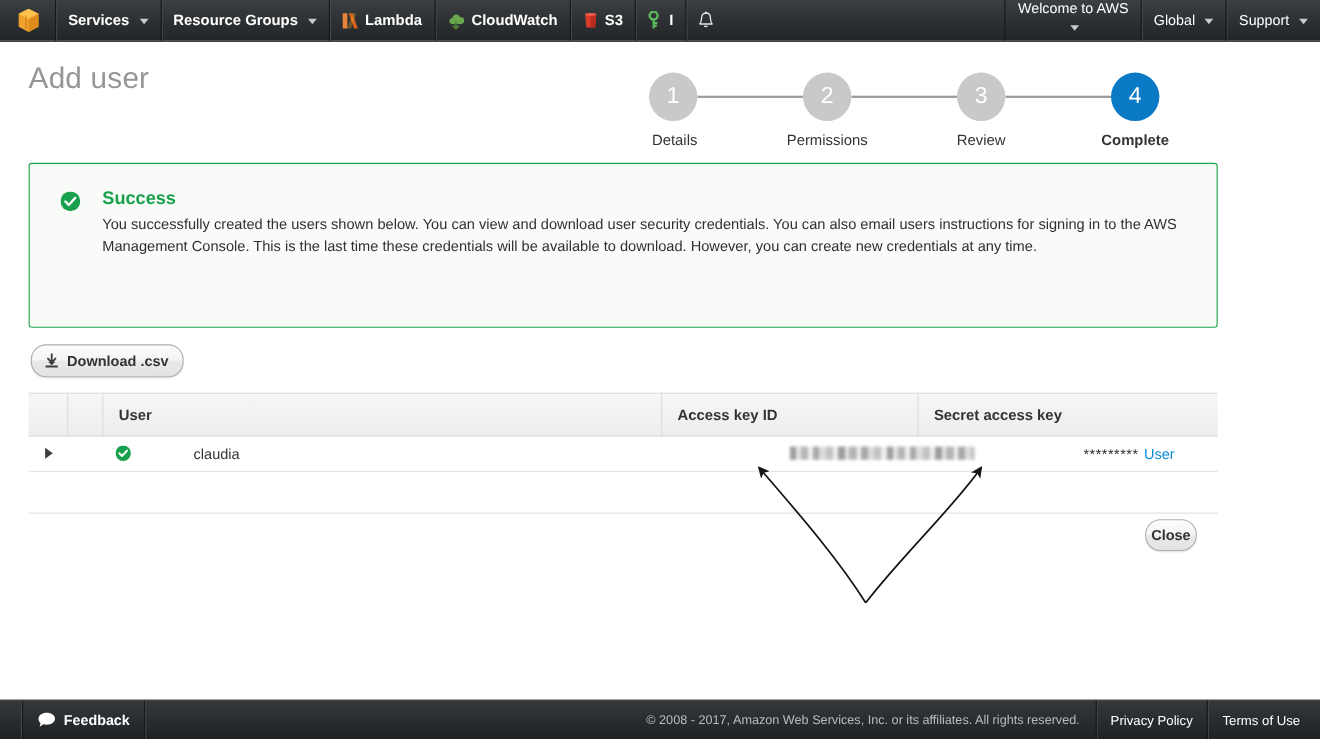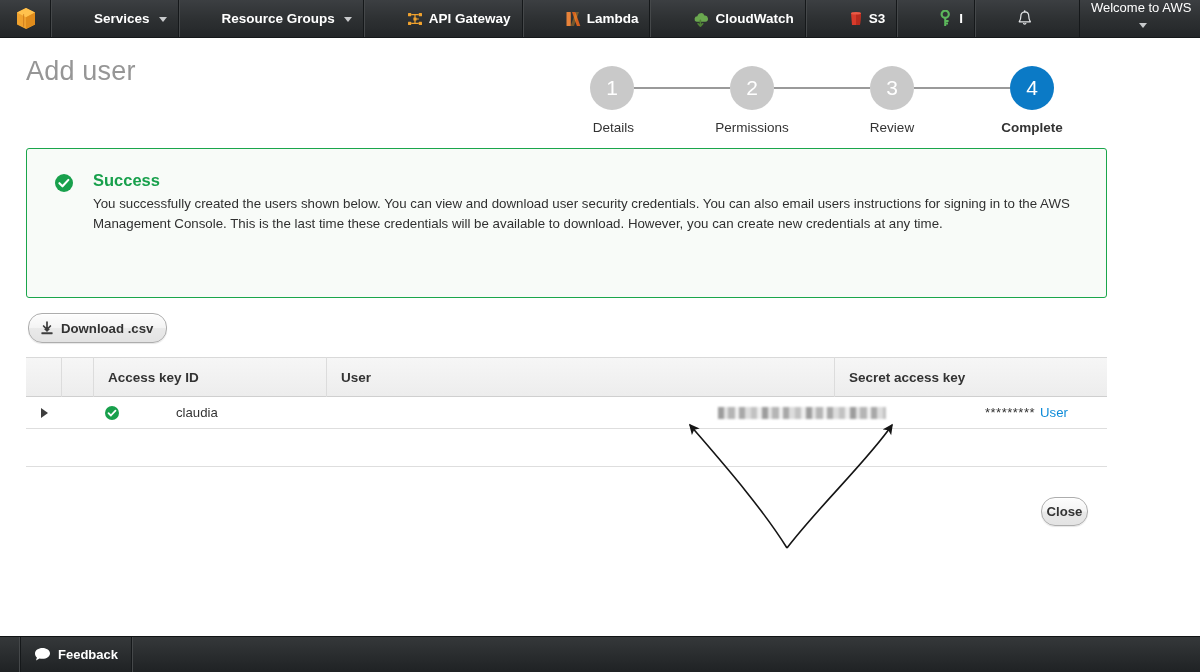--- a/index.html
+++ b/index.html
@@ -19,21 +19,20 @@
   }
 
   
   .navbar {
     position: absolute; top: 0; left: 0;
     width: 1200px; height: 38px;
     background: linear-gradient(to bottom, #3c3f42 0%, #2e3133 50%, #232628 100%);
     border-bottom: 1px solid #15181a;
     display: flex; align-items: stretch;
     color: #ffffff;
-    gap: 32px;
   }
   .nav-item {
     display: flex; align-items: center;
     padding: 0 11px;
     font-size: 13.5px; font-weight: bold;
     color: #ffffff;
     white-space: nowrap;
     border-right: 1px solid #15181a;
     box-shadow: 1px 0 0 #45484a;
     cursor: pointer;
@@ -138,21 +137,21 @@
     font-family: "Liberation Sans", sans-serif;
     cursor: pointer;
     box-shadow: 0 1px 1px rgba(0,0,0,0.10), inset 0 1px 0 rgba(255,255,255,0.85);
   }
   .btn-download {
     position: absolute; left: 28px; top: 313px;
     height: 30px; padding: 0 13px 0 11px;
     display: flex; align-items: center; gap: 7px;
   }
   .btn-close {
-    position: absolute; left: 1041px; top: 497px;
+    position: absolute; left: 1041px; top: 472px;
     width: 47px; height: 29px;
     display: flex; align-items: center; justify-content: center;
   }
 
   
   .cred-table {
     position: absolute; left: 26px; top: 357px;
     width: 1081px;
   }
   .tbl-head {
@@ -163,21 +162,21 @@
     align-items: center;
   }
   .tbl-head .cell { font-size: 13.5px; font-weight: bold; color: #333333; height: 40px; display: flex; align-items: center; }
   .tbl-head .cell.c-expand { width: 36px; border-right: 1px solid #dcdcdc; }
   .tbl-head .cell.c-status { width: 32px; border-right: 1px solid #dcdcdc; }
   .tbl-head .cell.c-user { width: 508px; padding-left: 14px; border-right: 1px solid #dcdcdc; }
   .tbl-head .cell.c-akid { width: 233px; padding-left: 14px; border-right: 1px solid #dcdcdc; }
   .tbl-head .cell.c-secret { flex: 1; padding-left: 14px; }
 
   .tbl-row {
-    display: flex; height: 32px; align-items: center;
+    display: flex; height: 32px; align-items: flex-end;
     background: #ffffff;
     border-bottom: 1px solid #dedede;
     gap: 34px;
   }
   .tbl-row .cell { height: 32px; display: flex; align-items: center; font-size: 13.2px; color: #333333; }
   .tbl-row .cell.c-expand { width: 36px; justify-content: center; }
   .tbl-row .cell.c-status { width: 32px; justify-content: center; }
   .tbl-row .cell.c-user { width: 508px; padding-left: 14px; }
   .tbl-row .cell.c-akid { width: 233px; padding-left: 14px; }
   .tbl-row .cell.c-secret { flex: 1; padding-left: 14px; gap: 5px; }
@@ -266,33 +265,20 @@
     <div class="nav-item">
       <span>Services</span>
       <span class="caret"></span>
     </div>
 
     <div class="nav-item">
       <span>Resource Groups</span>
       <span class="caret"></span>
     </div>
 
-    <div class="nav-item">
-      <span class="ico">
-        <svg width="16" height="16" viewBox="0 0 16 16">
-          <rect x="1" y="2" width="3.2" height="3.2" rx="0.5" fill="#f0a22e"></rect>
-          <rect x="1" y="10.8" width="3.2" height="3.2" rx="0.5" fill="#f0a22e"></rect>
-          <rect x="6.4" y="6.4" width="3.2" height="3.2" rx="0.5" fill="#f0a22e"></rect>
-          <rect x="11.8" y="2" width="3.2" height="3.2" rx="0.5" fill="#f0a22e"></rect>
-          <rect x="11.8" y="10.8" width="3.2" height="3.2" rx="0.5" fill="#f0a22e"></rect>
-          <path d="M4.2 3.6 L8 3.6 L8 12.4 L4.2 12.4 M8 8 L11.8 8 M8 3.6 L11.8 3.6 M8 12.4 L11.8 12.4" stroke="#f0a22e" stroke-width="1.2" fill="none"></path>
-        </svg>
-      </span>
-      <span>API Gateway</span>
-    </div>
 
     <div class="nav-item">
       <span class="ico">
         <svg width="15" height="16" viewBox="0 0 15 16">
           <rect x="0.5" y="1" width="4.3" height="14" rx="0.6" fill="#e8833a"></rect>
           <path d="M6 1 L9.4 1 L14.3 15 L10.9 15 Z" fill="#d4601f"></path>
           <path d="M9.6 1 L13 1 L8 15 L4.6 15 Z" fill="#f0a22e" opacity="0.35"></path>
         </svg>
       </span>
       <span>Lambda</span>
@@ -398,22 +384,22 @@
         <rect x="1.4" y="11.3" width="11.2" height="1.9" rx="0.4" fill="#3d3d3d"></rect>
       </svg>
     </span>
     <span>Download .csv</span>
   </div>
 
   <div class="cred-table">
     <div class="tbl-head">
       <div class="cell c-expand"></div>
       <div class="cell c-status"></div>
+      <div class="cell c-user">User</div>
       <div class="cell c-akid">Access key ID</div>
-      <div class="cell c-user">User</div>
       <div class="cell c-secret">Secret access key</div>
     </div>
 
     <div class="tbl-row">
       <div class="cell c-expand">
         <span class="expand-tri"></span>
       </div>
       <div class="cell c-status">
         <span class="ico">
           <svg width="14" height="14" viewBox="0 0 14 14">
@@ -452,15 +438,20 @@
   <div class="footer">
     <div class="foot-item first">
       <span class="ico">
         <svg width="17" height="15" viewBox="0 0 17 15">
           <path d="M8.5 1 C12.6 1 16 3.4 16 6.4 C16 9.4 12.6 11.8 8.5 11.8 C7.4 11.8 6.4 11.6 5.5 11.4 L2 13.6 L2.9 10.4 C1.7 9.4 1 8 1 6.4 C1 3.4 4.4 1 8.5 1 Z" fill="#ffffff"></path>
         </svg>
       </span>
       <span>Feedback</span>
     </div>
 
+    <div class="foot-right">
+      <div class="foot-copy">© 2008 - 2017, Amazon Web Services, Inc. or its affiliates. All rights reserved.</div>
+      <div class="foot-link">Privacy Policy</div>
+      <div class="foot-link last">Terms of Use</div>
+    </div>
   </div>
 
 </div>
 
 </body></html>

